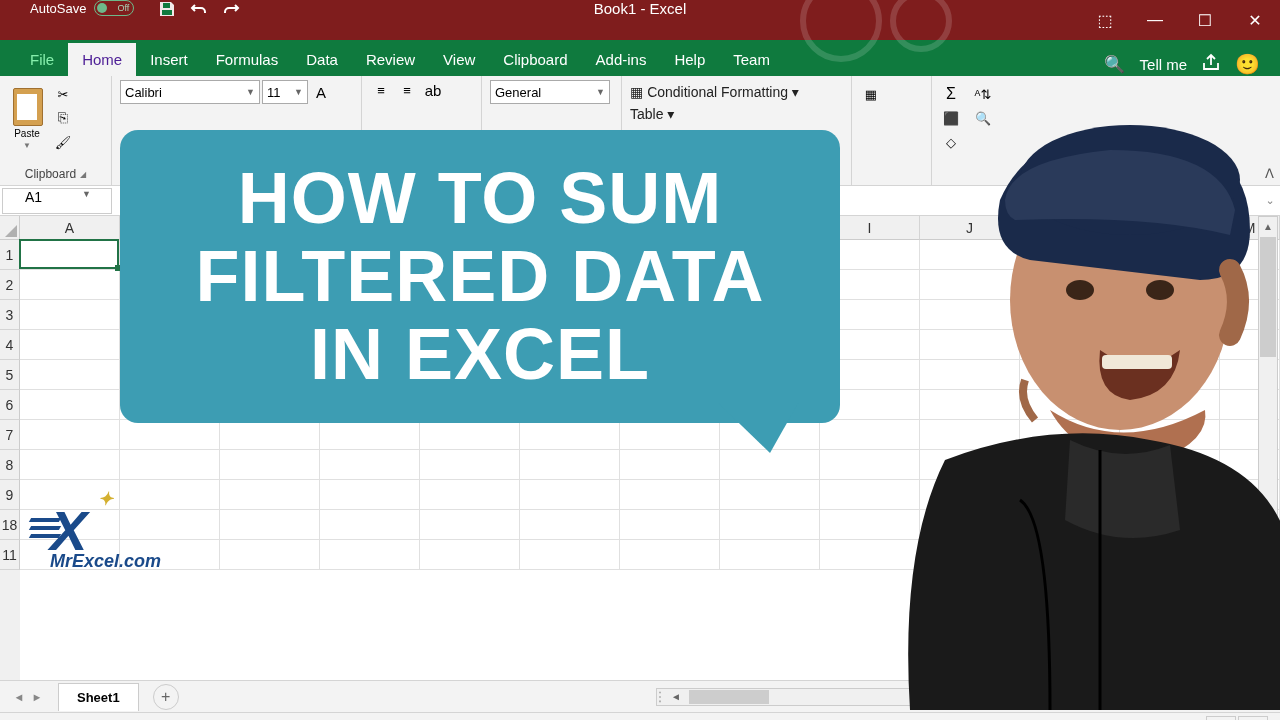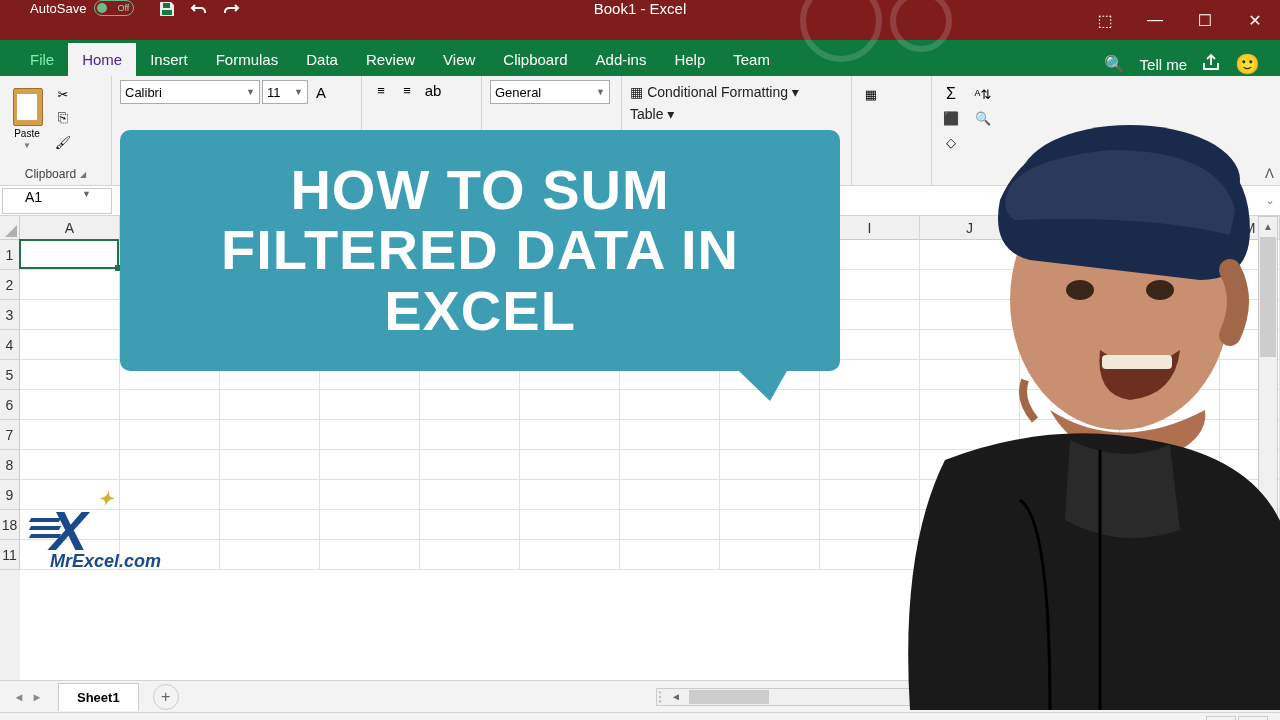--- a/index.html
+++ b/index.html
@@ -53,21 +53,21 @@
 .active-cell::after{content:"";position:absolute;width:6px;height:6px;background:#217346;right:-4px;bottom:-4px}
 .sheet-tabs{height:32px;background:#f3f3f3;border-top:1px solid #d4d4d4;display:flex;align-items:center;padding-left:10px;font-size:13px;position:relative}
 .navarr{width:18px;height:18px;display:flex;align-items:center;justify-content:center;color:#888;cursor:pointer;font-size:11px}
 .sheet-tab{padding:6px 18px;background:#fff;border:1px solid #ccc;border-bottom:none;margin-left:12px;cursor:pointer;font-weight:600}
 .addsheet{width:26px;height:26px;border:1px solid #ccc;border-radius:50%;display:flex;align-items:center;justify-content:center;margin-left:14px;cursor:pointer;color:#666;font-size:16px}
 .hscroll{position:absolute;right:24px;width:600px;height:18px;background:#f0f0f0;border:1px solid #ccc;display:flex;align-items:center}
 .hscroll .thumb{width:80px;height:14px;background:#cdcdcd;margin-left:4px}
 .hscroll .sep{width:6px;height:18px;display:flex;align-items:center;justify-content:center;color:#999;margin-right:4px}
 .statusbar{height:28px;background:#f3f3f3;border-top:1px solid #d4d4d4;display:flex;align-items:center;padding:0 12px;font-size:13px;color:#444}
 .viewbtn{width:30px;height:22px;border:1px solid #ccc;display:flex;align-items:center;justify-content:center;margin-left:2px;cursor:pointer;font-size:12px}
-.speech{position:absolute;top:130px;left:120px;width:720px;background:#3d9db3;border-radius:10px;padding:30px 34px;color:#fff;font-weight:800;font-size:56px;line-height:1.08;text-align:center;letter-spacing:1px;font-family:Arial,sans-serif}
+.speech{position:absolute;top:130px;left:120px;width:720px;background:#3d9db3;border-radius:18px;padding:30px 34px;color:#fff;font-weight:800;font-size:72px;line-height:1.08;text-align:center;letter-spacing:1px;font-family:Arial,sans-serif}
 .speech::after{content:"";position:absolute;right:60px;bottom:-80px;border:50px solid transparent;border-top-color:#3d9db3;border-right-width:10px;border-left-width:70px;transform:skewX(-20deg)}
 .person{position:absolute;right:-10px;top:100px;width:440px;height:610px;pointer-events:none}
 .person svg{width:100%;height:100%}
 .logo{position:absolute;left:50px;top:498px;width:140px;pointer-events:none}
 .logo .x{font-size:56px;font-weight:900;color:#1a4a8a;font-style:italic;position:relative;font-family:Arial}
 .logo .lines{position:absolute;left:-20px;top:20px}
 .logo .lines span{display:block;width:30px;height:4px;background:#1a4a8a;margin-bottom:4px;transform:skewX(-30deg)}
 .logo .star{position:absolute;top:-10px;left:48px;color:#d4b030;font-size:18px}
 .logo .txt{font-size:18px;font-weight:900;color:#1a4a8a;font-style:italic;margin-top:-12px;font-family:Arial}
 .dlarrow{font-size:8px;color:#777}

